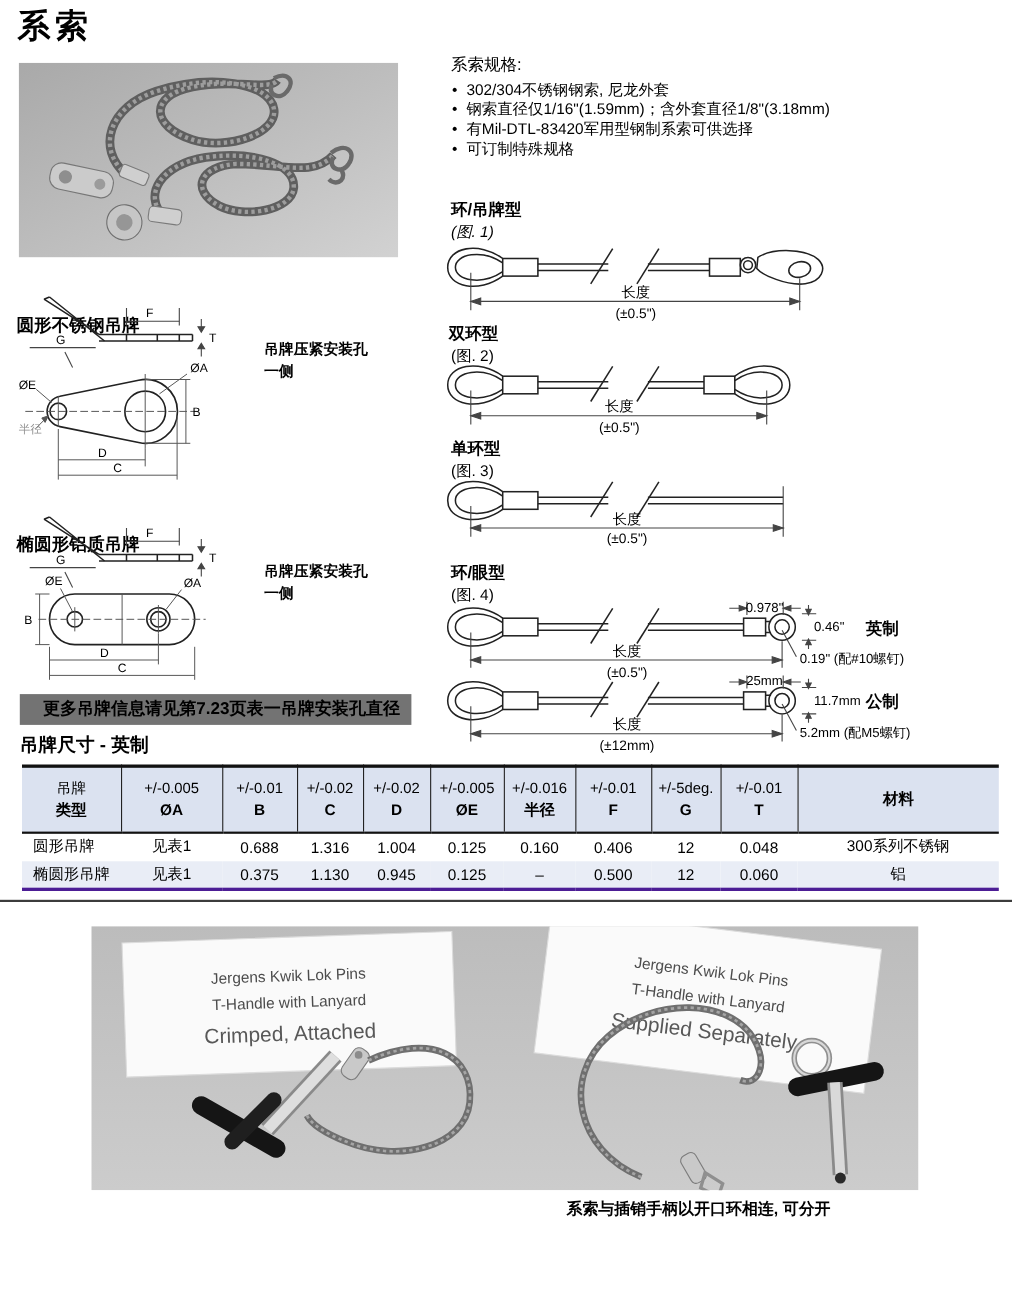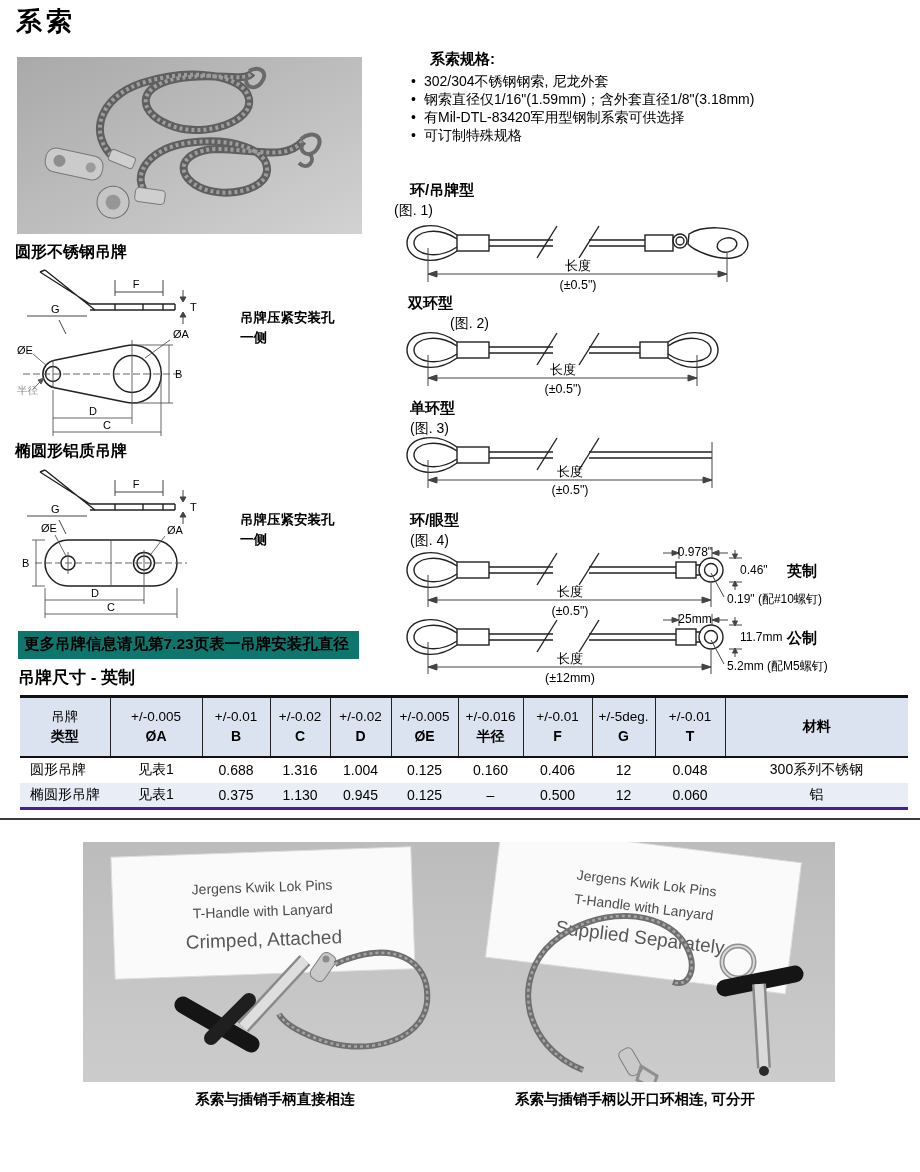--- a/index.html
+++ b/index.html
@@ -1,35 +1,35 @@
 <!DOCTYPE html>
 <html><head>
 <meta charset="utf-8">
 <style>
   * { margin:0; padding:0; box-sizing:border-box; }
   html,body { background:#fff; }
   body { font-family:"Liberation Sans","DejaVu Sans",sans-serif; color:#000; }
   .page { position:relative; width:920px; height:1172px; background:#fff; overflow:hidden; }
   .abs { position:absolute; }
 
-  .page-title { left:16px; top:4px; font-size:26px; font-weight:bold; letter-spacing:4px; }
-
-  .sec-heading { font-size:16px; font-weight:bold; }
+  .page-title { left:16px; top:4px; font-size:30px; font-weight:bold; letter-spacing:4px; }
+
+  .sec-heading { font-size:16px; font-weight:bold;margin-top:44px; }
   .fig-heading { font-size:15px; font-weight:bold; }
   .fig-sub { font-size:14px; }
 
-  .specs-heading { left:430px; top:50px; font-size:15px; font-weight:bold; }
+  .specs-heading { left:410px; top:50px; font-size:15px; font-weight:normal; }
   .specs-list { left:410px; top:72px; width:500px; list-style:none; }
   .specs-list li { font-size:14px; line-height:18px; padding-left:14px; position:relative; }
   .specs-list li .dot { position:absolute; left:1px; top:0; }
 
   .note-block { font-size:13.5px; font-weight:700; line-height:1.5;margin-left:43px; }
   .hole-note { font-size:13.5px; font-weight:600; line-height:1.45; }
 
-  .highlight-strip { left:18px; top:631px; background:#0f766e; font-size:15.5px; font-weight:bold; padding:3px 10px 4px 6px; }
+  .highlight-strip { left:18px; top:631px; background:#737373; font-size:15.5px; font-weight:bold; padding:3px 10px 4px 21px; }
 
   .table-title { left:18px; top:666px; font-size:17px; font-weight:bold; }
 
   table.dims { position:absolute; left:20px; top:695px; border-collapse:collapse; table-layout:fixed; width:888px;
     border-top:3px solid #111; border-bottom:3px solid #4c1d95; font-size:14px; }
   table.dims thead th { background:#dbe2f0; border-bottom:2.5px solid #111; border-left:1px solid #222; font-weight:normal; height:60px; vertical-align:middle; padding:2px 1px; }
   table.dims thead th:first-child { border-left:none; }
   table.dims .h-top { font-size:13.5px; line-height:1.5; }
   table.dims .h-bot { font-size:14px; line-height:1.4; font-weight:600; }
   table.dims tbody td { text-align:center; height:26px; padding:1px 2px; }
@@ -203,21 +203,21 @@
     <text class="dg-letter" x="96" y="145" text-anchor="middle">C</text>
   </svg>
   <div class="abs note-block" style="left:197px;top:510px;">
     <div>吊牌压紧安装孔</div>
       <div>一侧</div>
   </div>
 
   <div class="abs highlight-strip">更多吊牌信息请见第7.23页表一吊牌安装孔直径</div>
 
   <div class="abs fig-heading" style="left:410px;top:181px;">环/吊牌型</div>
-  <div class="abs fig-sub" style="left:394px;top:202px;">(图. 1)</div>
+  <div class="abs fig-sub" style="left:410px;top:202px;font-style:italic;">(图. 1)</div>
   <svg class="abs" style="left:405px;top:220px;" width="510" height="72" viewBox="0 0 510 72">
     <g stroke="#222" stroke-width="1.4" fill="none">
       <path d="M 52 15 C 30 -1, 2 5, 2 23 C 2 41, 30 47, 52 31"></path>
       <path d="M 52 19 C 33 6, 9 11, 9 23 C 9 35, 33 40, 52 27"></path>
       <rect x="52" y="15" width="32" height="16" fill="#fff"></rect>
       <path d="M 84 20 L 148 20 M 84 26 L 148 26"></path>
       <line x1="132" y1="38" x2="152" y2="6"></line>
         <line x1="174" y1="38" x2="194" y2="6"></line>
       <path d="M 184 20 L 240 20 M 184 26 L 240 26"></path>
       <rect x="240" y="15" width="28" height="16" fill="#fff"></rect>
@@ -231,21 +231,21 @@
       <line x1="322" y1="33" x2="322" y2="62"></line>
       <line x1="23" y1="54" x2="322" y2="54"></line>
       <path d="M 23 54 l 9 -3 v 6 z" fill="#444"></path>
         <path d="M 322 54 l -9 -3 v 6 z" fill="#444"></path>
     </g>
     <text class="dim-label" x="173" y="50" text-anchor="middle">长度</text>
     <text class="dim-tol" x="173" y="69" text-anchor="middle">(±0.5")</text>
   </svg>
 
   <div class="abs fig-heading" style="left:408px;top:294px;">双环型</div>
-  <div class="abs fig-sub" style="left:410px;top:315px;margin-left:40px;">(图. 2)</div>
+  <div class="abs fig-sub" style="left:410px;top:315px;">(图. 2)</div>
   <svg class="abs" style="left:405px;top:330px;" width="510" height="68" viewBox="0 0 510 68">
     <g stroke="#222" stroke-width="1.4" fill="none">
       <path d="M 52 12 C 30 -4, 2 2, 2 20 C 2 38, 30 44, 52 28"></path>
       <path d="M 52 16 C 33 3, 9 8, 9 20 C 9 32, 33 37, 52 24"></path>
       <rect x="52" y="12" width="32" height="16" fill="#fff"></rect>
       <path d="M 84 17 L 148 17 M 84 23 L 148 23"></path>
       <line x1="132" y1="35" x2="152" y2="3"></line>
         <line x1="174" y1="35" x2="194" y2="3"></line>
       <path d="M 184 17 L 235 17 M 184 23 L 235 23"></path>
       <rect x="235" y="12" width="28" height="16" fill="#fff"></rect>
@@ -507,16 +507,15 @@
       <path d="M 558 224 l 16 10 l -4 12 l -16 -8 z" fill="none" stroke="#8f8f8f" stroke-width="3"></path>
       <circle cx="655" cy="120" r="16" stroke="#8f8f8f" stroke-width="5" fill="none"></circle>
       <circle cx="655" cy="120" r="16" stroke="#d8d8d8" stroke-width="2" fill="none"></circle>
       <line x1="642" y1="146" x2="712" y2="132" stroke="#151515" stroke-width="17" stroke-linecap="round"></line>
       <line x1="676" y1="142" x2="681" y2="226" stroke="#8a8a8a" stroke-width="14"></line>
       <line x1="676" y1="142" x2="681" y2="226" stroke="#d9d9d9" stroke-width="9"></line>
       <circle cx="681" cy="229" r="5" fill="#2a2a2a"></circle>
     </g>
   </svg>
 
-  <div class="abs caption caption-left">系索与插销手柄直接相连</div>
   <div class="abs caption caption-right">系索与插销手柄以开口环相连, 可分开</div>
 
 </div>
 
 </body></html>

